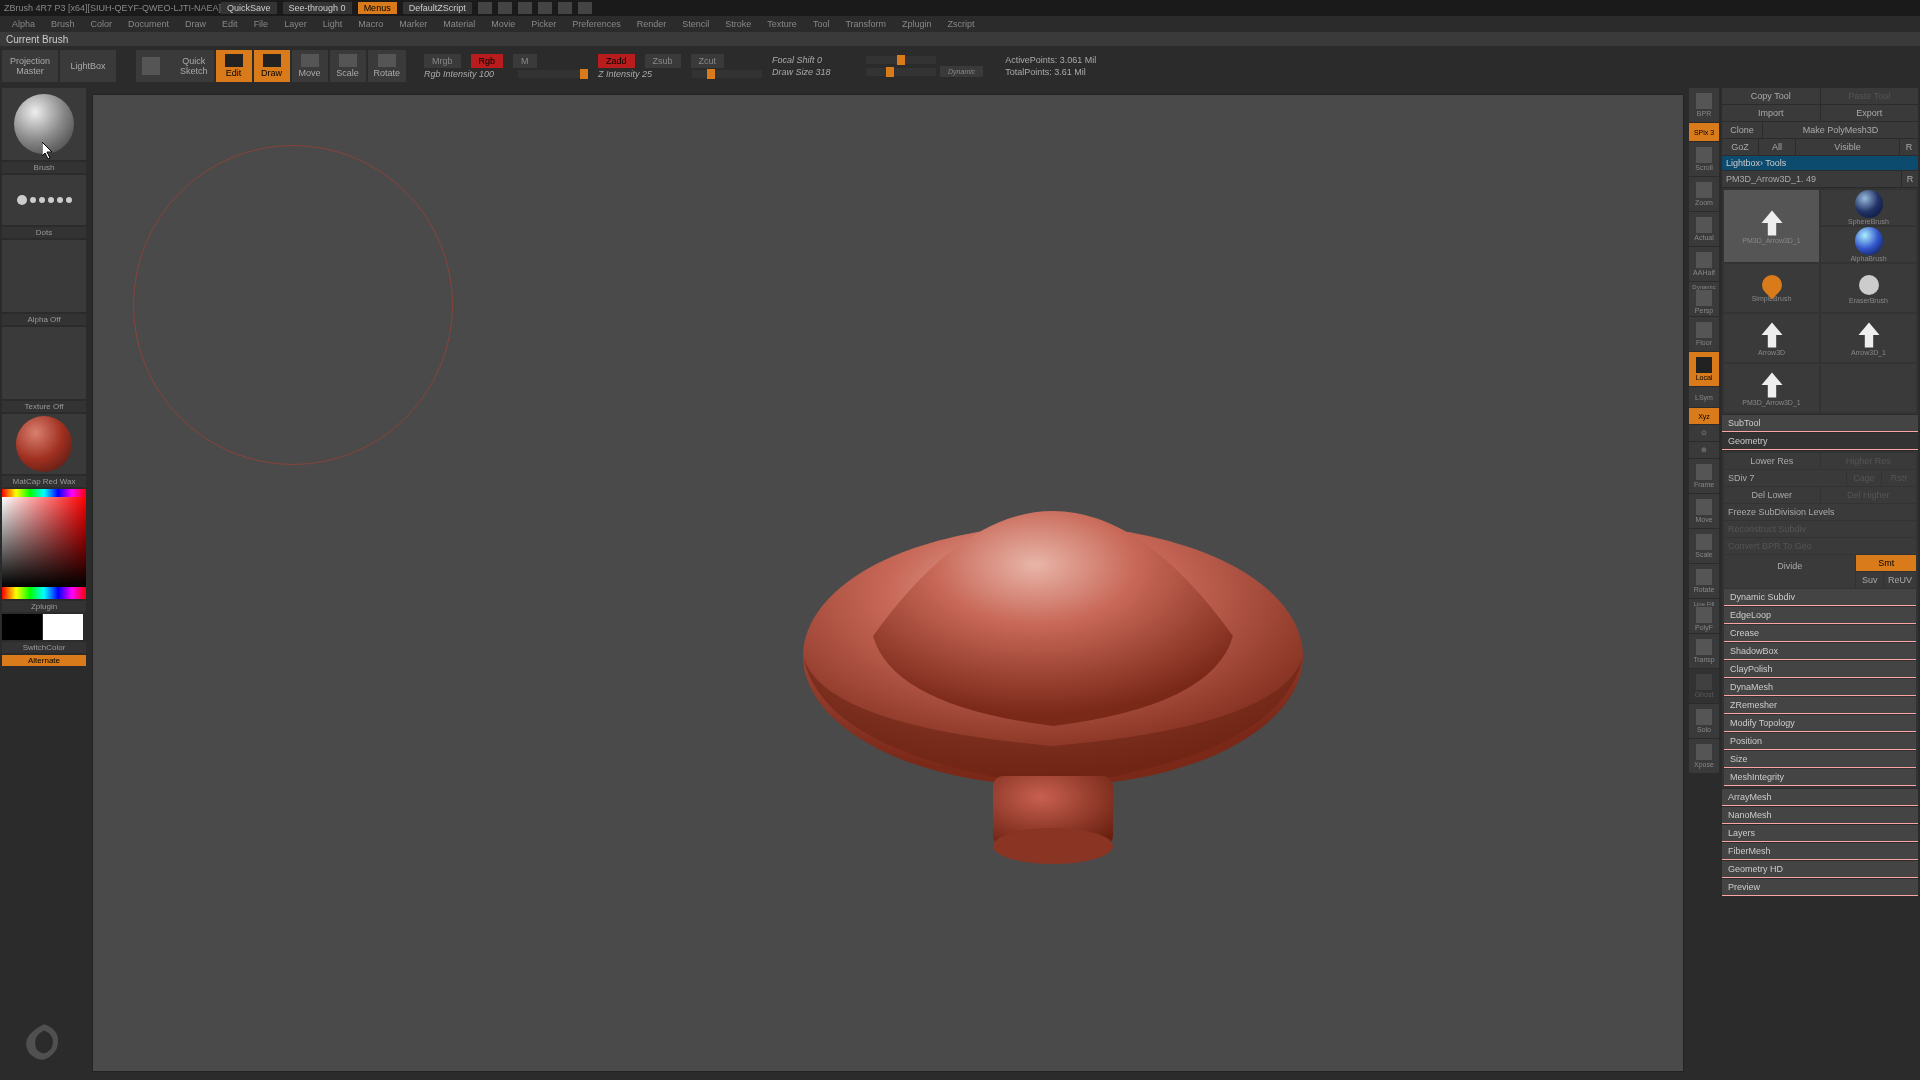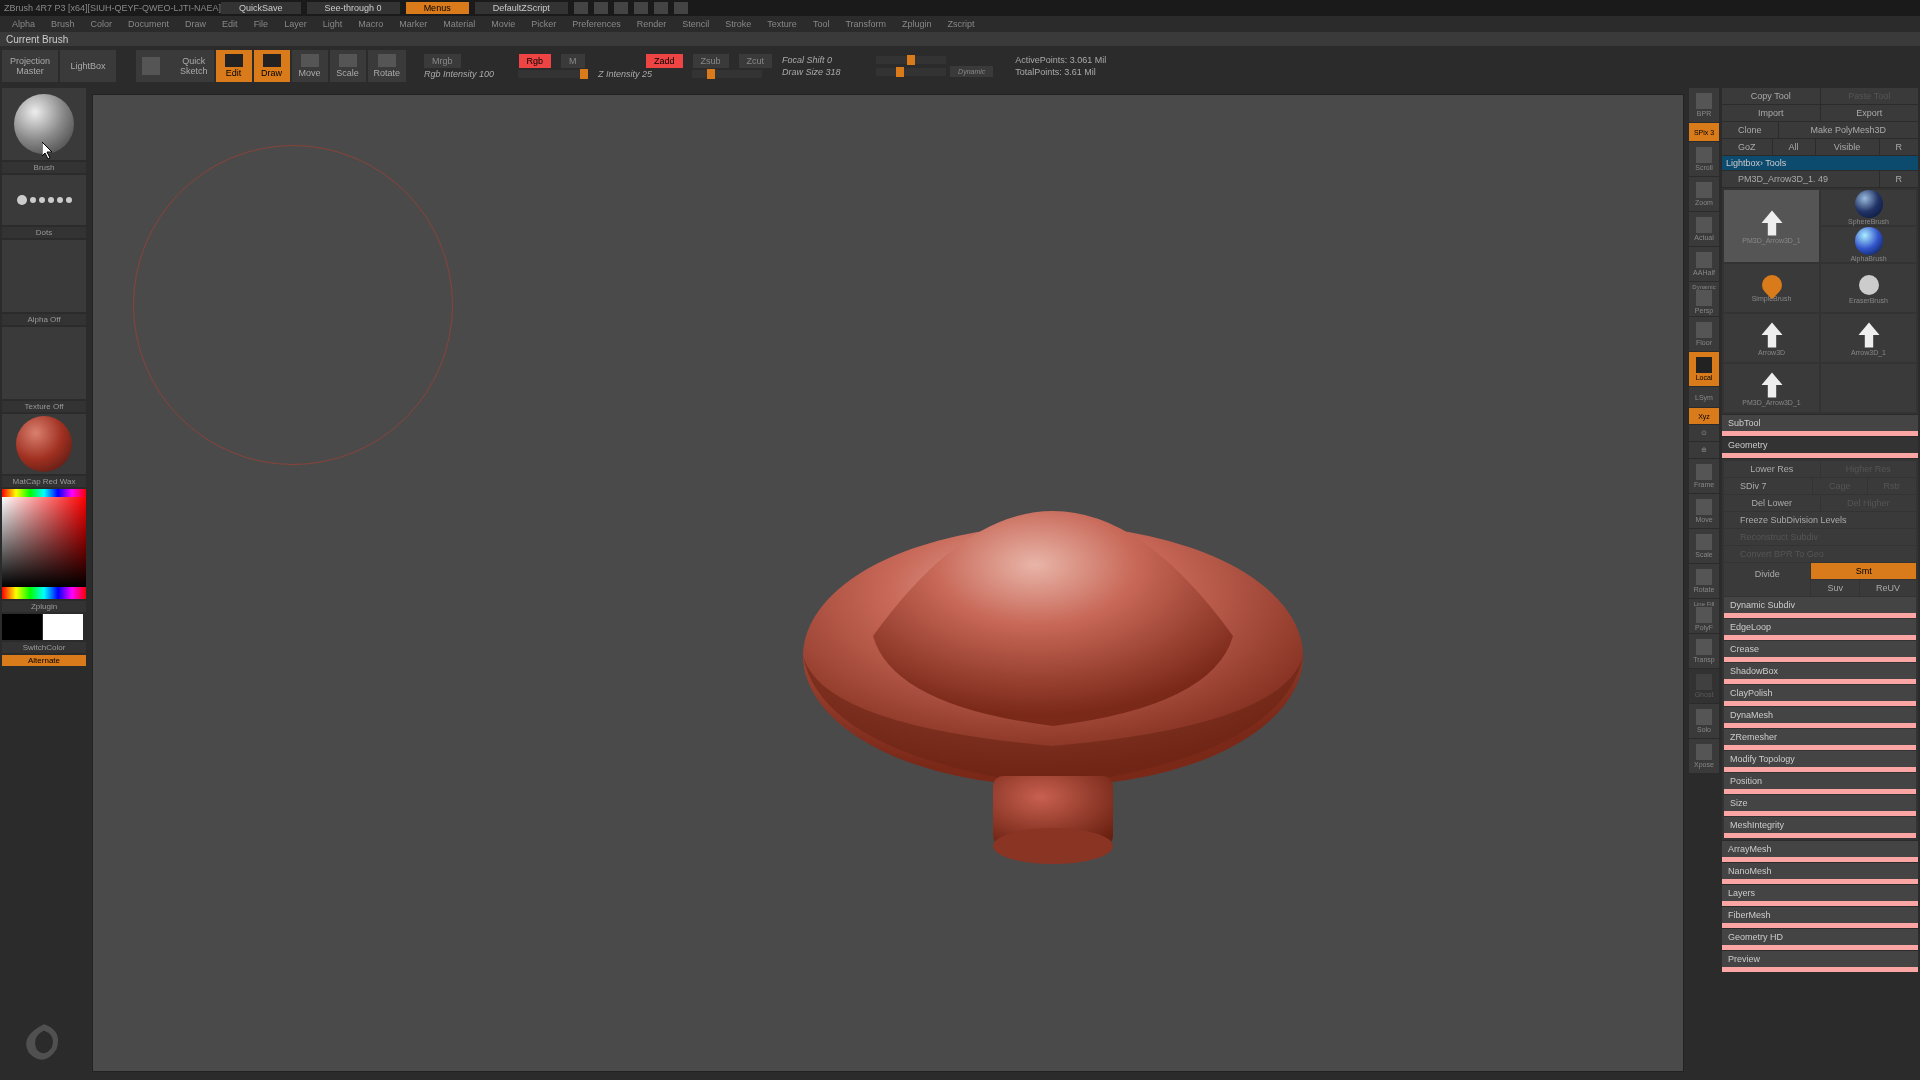--- a/index.html
+++ b/index.html
@@ -3,21 +3,21 @@
 <meta charset="utf-8">
 <style>
 * { margin: 0; padding: 0; box-sizing: border-box; font-family: Arial, sans-serif; }
 body { background: #2b2b2b; color: #999; font-size: 10px; overflow: hidden; width: 1920px; height: 1080px; position: relative; }
 
 
 .titlebar { background: #1a1a1a; height: 16px; display: flex; align-items: center; padding: 0 4px; font-size: 9px; color: #888; }
 .titlebar .left { flex: 0 0 auto; }
 .titlebar .center { flex: 1; display: flex; gap: 20px; justify-content: center; }
 .titlebar .right { display: flex; gap: 6px; align-items: center; }
-.tb-btn { background: #333; padding: 1px 18px; color: #ccc; cursor: pointer; font-size: 9px; }
+.tb-btn { background: #333; padding: 1px 6px; color: #ccc; cursor: pointer; font-size: 9px; }
 .tb-btn.orange { background: #d97b1a; color: #000; }
 .tb-icon { width: 14px; height: 12px; background: #444; display: inline-block; }
 
 
 .menubar { background: #2b2b2b; height: 16px; display: flex; align-items: center; padding: 0 4px; font-size: 9px; }
 .menubar span { padding: 0 8px; color: #888; cursor: pointer; }
 
 
 .tool-info { background: #3a3a3a; height: 14px; display: flex; align-items: center; padding: 0 6px; font-size: 10px; color: #ccc; }
 
@@ -27,21 +27,21 @@
 .tool-btn.active { background: #d97b1a; color: #000; }
 .tool-btn.wide { min-width: 56px; }
 .tool-icon { width: 18px; height: 18px; background: #555; margin-bottom: 1px; }
 .slider-group { display: flex; flex-direction: column; gap: 1px; font-size: 9px; margin-left: 8px; }
 .slider-row { display: flex; align-items: center; gap: 4px; font-style: italic; }
 .slider-label { color: #aaa; min-width: 90px; }
 .slider-track { width: 70px; height: 8px; background: #333; position: relative; }
 .slider-thumb { width: 8px; height: 10px; background: #d97b1a; position: absolute; top: -1px; }
 .mode-btns { display: flex; gap: 10px; }
 .mode-btn { background: #3a3a3a; color: #888; padding: 2px 8px; font-size: 9px; cursor: pointer; }
-.mode-btn.active { background: #ef4444; color: #000; margin-left: 48px; }
+.mode-btn.active { background: #b91c1c; color: #000; }
 .points-info { color: #aaa; font-size: 9px; margin-left: 20px; display:flex; flex-direction:column; gap:2px; }
 
 
 .main { display: flex; height: calc(1080px - 86px); }
 
 
 .left-panel { width: 88px; background: #2b2b2b; padding: 2px; display: flex; flex-direction: column; gap: 2px; }
 .left-thumb { width: 84px; height: 72px; background: #3a3a3a; position: relative; display: flex; align-items: center; justify-content: center; font-size: 8px; color: #777; }
 .left-thumb.small { height: 50px; }
 .brush-preview { width: 60px; height: 60px; background: radial-gradient(circle at 35% 30%, #eee, #888 50%, #333); border-radius: 50%; }
@@ -64,25 +64,25 @@
 
 
 .right-tools { width: 32px; background: #2b2b2b; display: flex; flex-direction: column; gap: 1px; padding: 2px 1px; }
 .rt-btn { width: 30px; height: 34px; background: #3a3a3a; display: flex; flex-direction: column; align-items: center; justify-content: center; font-size: 7px; color: #888; cursor: pointer; }
 .rt-btn.active { background: #d97b1a; color: #000; }
 .rt-icon { width: 16px; height: 16px; background: #555; margin-bottom: 1px; }
 
 
 .right-panel { width: 200px; background: #2b2b2b; padding: 2px; display: flex; flex-direction: column; gap: 1px; overflow-y: auto; }
 .rp-row { display: flex; gap: 1px; }
-.rp-btn { background: #3a3a3a; color: #aaa; font-size: 9px; padding: 3px 16px; flex: 1; text-align: center; cursor: pointer; }
+.rp-btn { background: #3a3a3a; color: #aaa; font-size: 9px; padding: 3px 4px; flex: 1; text-align: center; cursor: pointer; }
 .rp-btn.dim { color: #555; }
 .rp-btn.active { background: #d97b1a; color: #000; }
 .rp-header { background: #0c4a6e; color: #ccc; font-size: 9px; padding: 2px 4px; cursor: pointer; }
-.rp-section { background: #444; color: #ccc; font-size: 9px; padding: 3px 6px; cursor: pointer; border-bottom:5px solid #fca5a5; }
+.rp-section { background: #444; color: #ccc; font-size: 9px; padding: 3px 6px; cursor: pointer; border-bottom:1px solid #fca5a5; }
 .tool-grid { display: grid; grid-template-columns: 1fr 1fr; gap: 2px; padding: 2px; background: #333; }
 .tool-cell { height: 48px; background: #3a3a3a; display: flex; flex-direction: column; align-items: center; justify-content: center; font-size: 7px; color: #888; cursor:pointer; position:relative; }
 .tool-cell.big { grid-column: span 1; height: 72px; }
 .arrow-svg { width: 32px; height: 28px; }
 .sphere-thumb { width: 28px; height: 28px; background: radial-gradient(circle at 35% 30%, #9bd, #236 50%, #013); border-radius: 50%; }
 .simple-brush { width: 20px; height: 20px; background: #d97b1a; border-radius: 50% 50% 50% 0; transform: rotate(-45deg); }
 .geo-controls { background: #333; padding: 2px; display: flex; flex-direction: column; gap: 1px; }
 </style>
 </head>
 <body>

